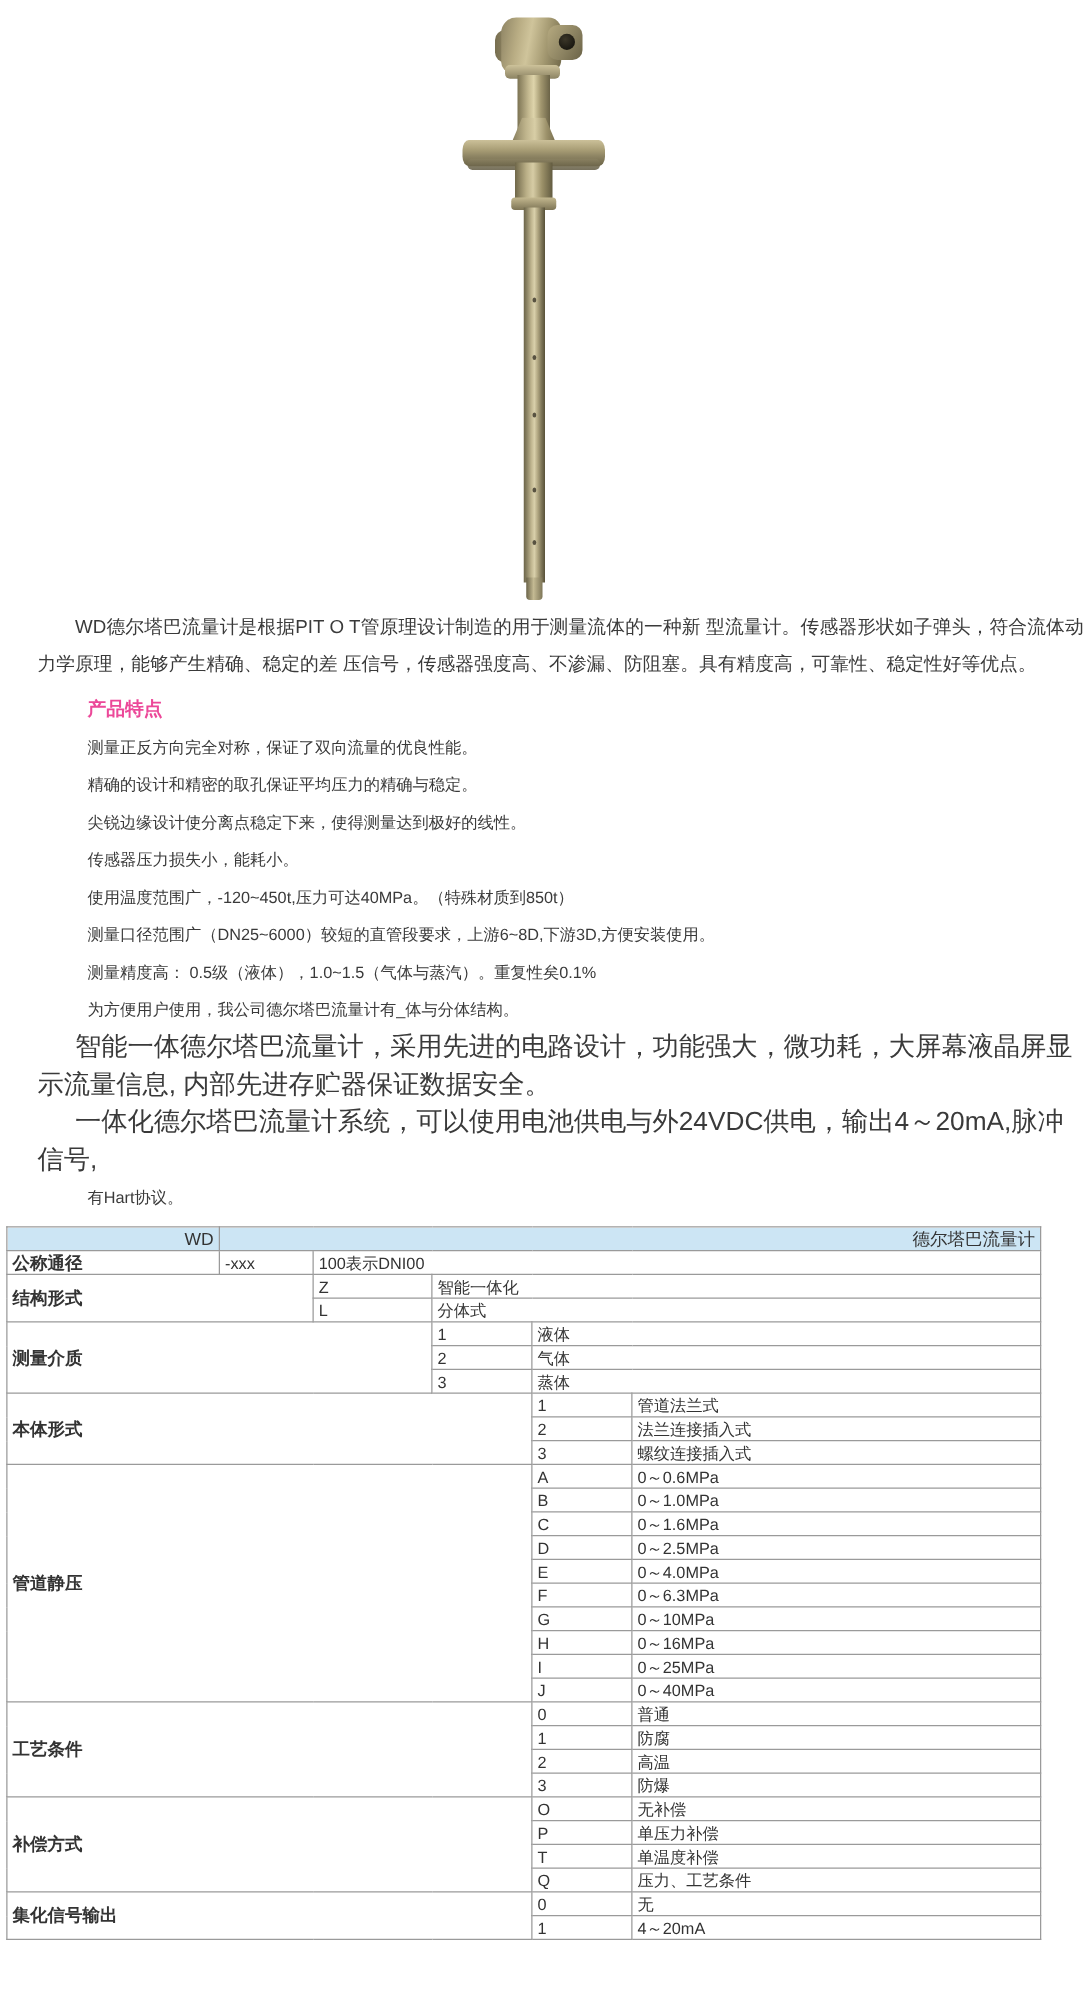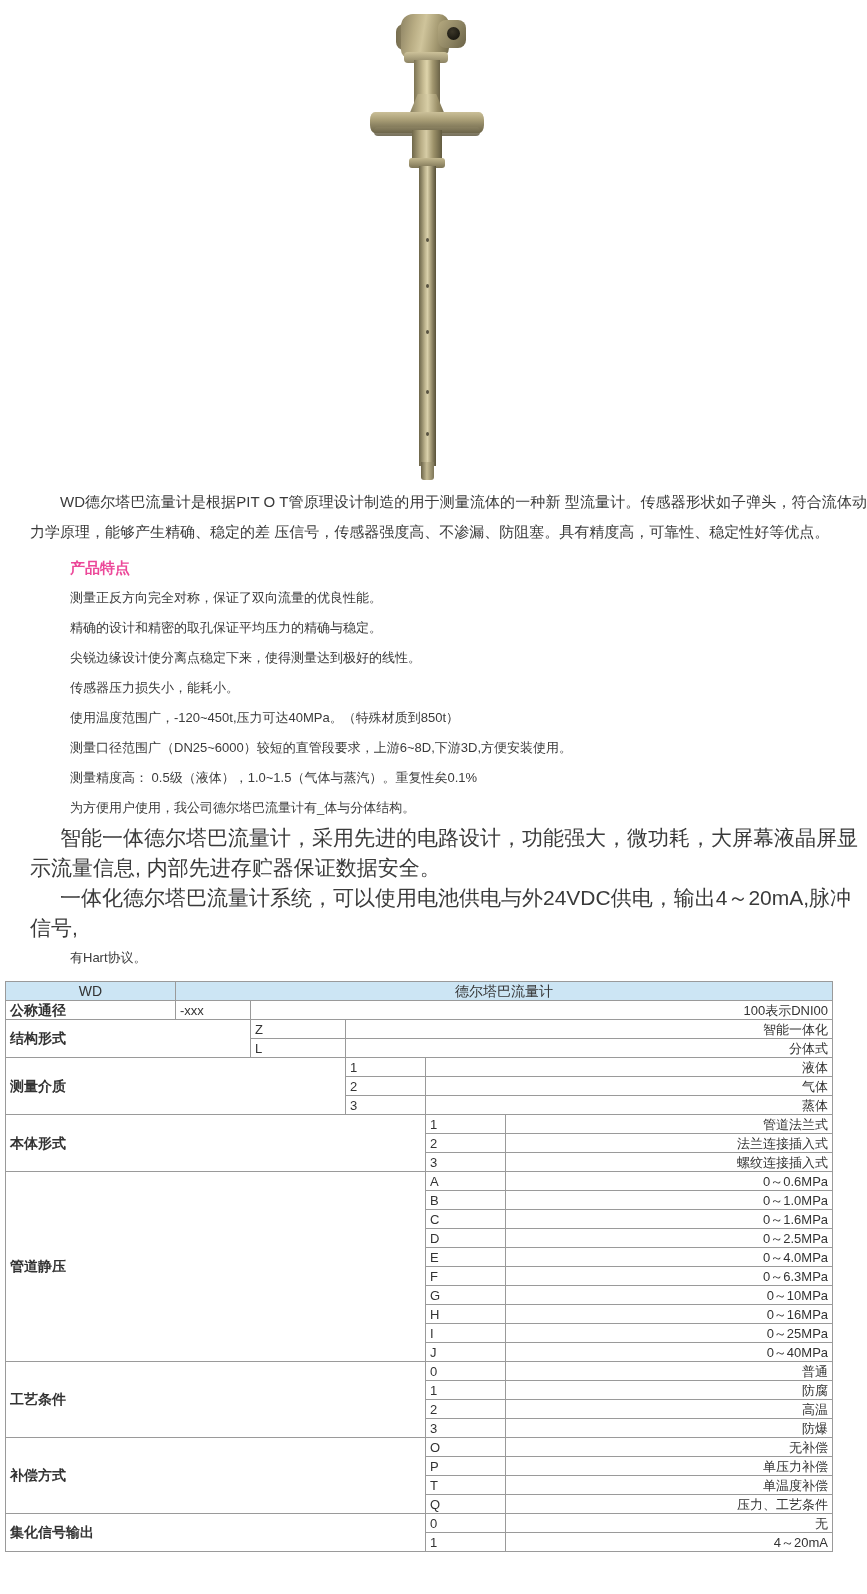--- a/index.html
+++ b/index.html
@@ -185,33 +185,33 @@
     border: 1px solid #9a9a9a;
     height: 18px;
     padding: 0 4px;
     vertical-align: middle;
     line-height: 17px;
     white-space: nowrap;
     overflow: hidden;
   }
   td.hdr {
     background: #cce5f4;
-    text-align: center;
+    text-align: right;
     height: 22px;
     font-size: 14px;
   }
   td.cat {
     font-weight: bold;
     font-size: 14px;
   }
   td.code {
     text-align: left;
   }
   td.desc {
-    text-align: right;
+    text-align: left;
     padding-left: 8px;
   }
 </style>
 </head>
 <body>
 
 <div class="product-figure">
   <div class="device">
     <div class="head-bump"></div>
     <div class="head-body"></div>

